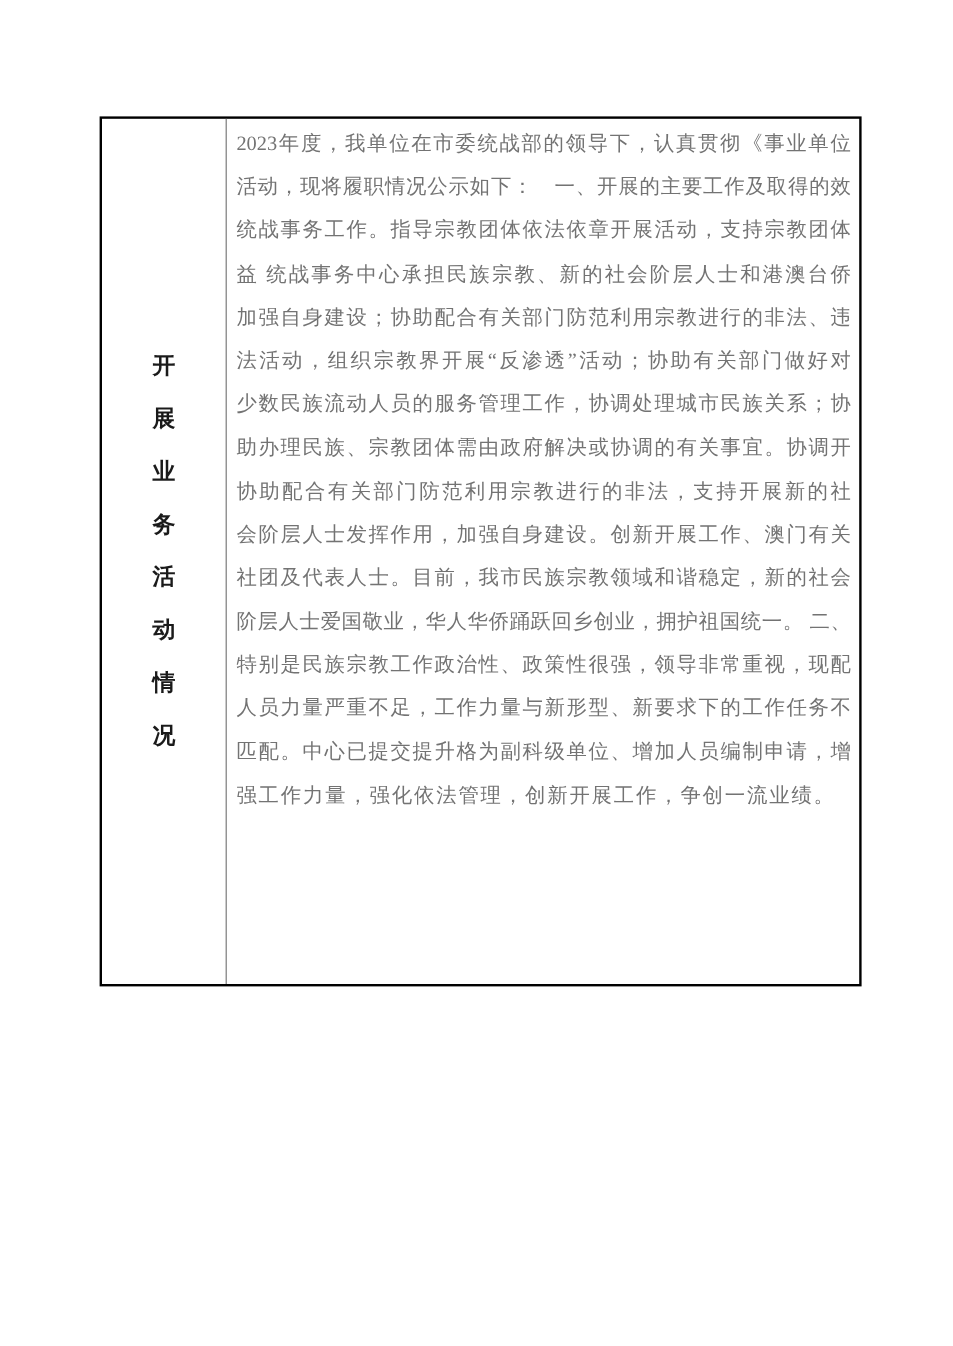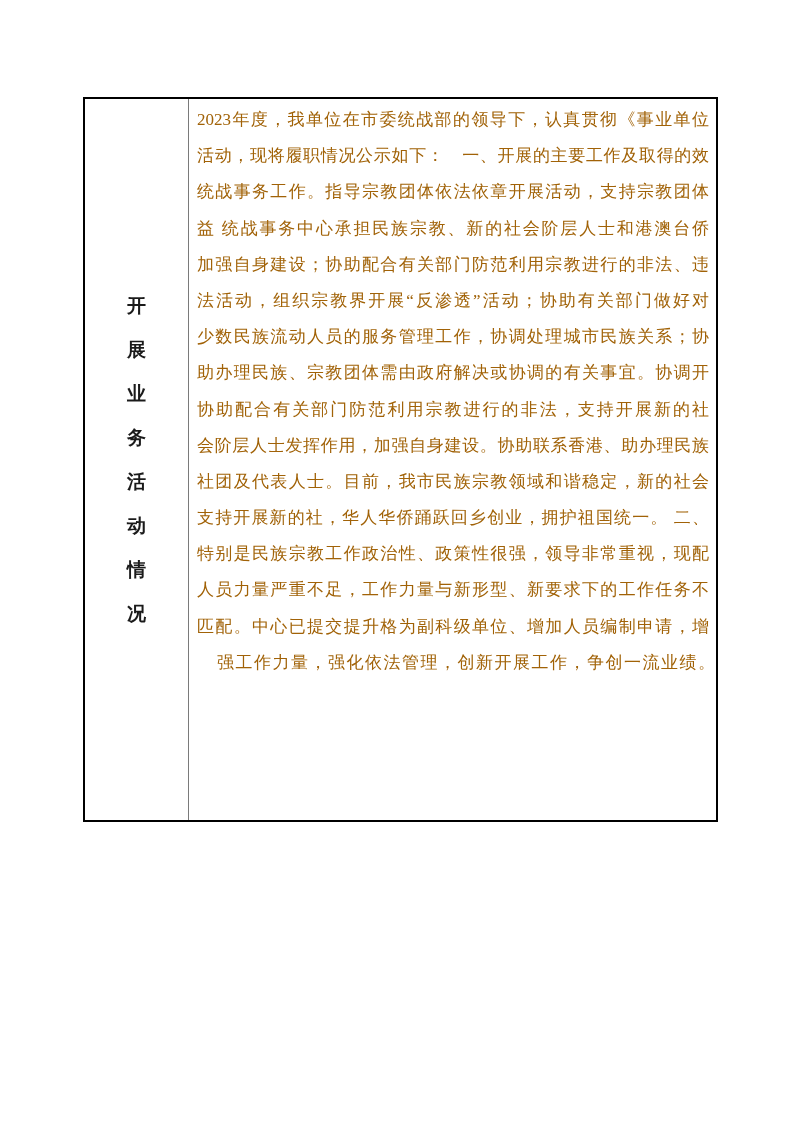--- a/index.html
+++ b/index.html
@@ -40,37 +40,36 @@
   .vchar {
     font-size: 19px;
     line-height: 19px;
     font-weight: bold;
     color: #1a1a1a;
     letter-spacing: 0;
   }
   .cell-right {
     flex: 1 1 auto;
     padding: 3px 7px 12px 8px;
-    color: #a16207;
+    color: #737373;
     overflow: hidden;
   }
   .tline {
     font-size: 17px;
     line-height: 36.2px;
     height: 36.2px;
     white-space: nowrap;
     text-align: justify;
     text-align-last: justify;
     text-justify: inter-character;
     overflow: hidden;
   }
   .tline.last {
     text-align-last: left;
     letter-spacing: 1.5px;
-    margin-left: 20px;
   }
 </style>
 </head>
 <body>
 
 <div class="page">
   <div class="doc-table">
     <div class="cell-left">
       <div class="vtitle" aria-label="开展业务活动情况">
           <div class="vchar">开</div>
@@ -87,23 +86,23 @@
       <div id="lines-box">
           <div class="tline">2023年度，我单位在市委统战部的领导下，认真贯彻《事业单位</div>
           <div class="tline">活动，现将履职情况公示如下：　一、开展的主要工作及取得的效</div>
           <div class="tline">统战事务工作。指导宗教团体依法依章开展活动，支持宗教团体</div>
           <div class="tline">益 统战事务中心承担民族宗教、新的社会阶层人士和港澳台侨</div>
           <div class="tline">加强自身建设；协助配合有关部门防范利用宗教进行的非法、违</div>
           <div class="tline">法活动，组织宗教界开展“反渗透”活动；协助有关部门做好对</div>
           <div class="tline">少数民族流动人员的服务管理工作，协调处理城市民族关系；协</div>
           <div class="tline">助办理民族、宗教团体需由政府解决或协调的有关事宜。协调开</div>
           <div class="tline">协助配合有关部门防范利用宗教进行的非法，支持开展新的社</div>
-          <div class="tline">会阶层人士发挥作用，加强自身建设。协助联系香港、助办理民族</div>
+          <div class="tline">会阶层人士发挥作用，加强自身建设。创新开展工作、澳门有关</div>
           <div class="tline">社团及代表人士。目前，我市民族宗教领域和谐稳定，新的社会</div>
-          <div class="tline">支持开展新的社，华人华侨踊跃回乡创业，拥护祖国统一。 二、</div>
+          <div class="tline">阶层人士爱国敬业，华人华侨踊跃回乡创业，拥护祖国统一。 二、</div>
           <div class="tline">特别是民族宗教工作政治性、政策性很强，领导非常重视，现配</div>
           <div class="tline">人员力量严重不足，工作力量与新形型、新要求下的工作任务不</div>
           <div class="tline">匹配。中心已提交提升格为副科级单位、增加人员编制申请，增</div>
           <div class="tline last">强工作力量，强化依法管理，创新开展工作，争创一流业绩。</div>
         </div>
     </div>
   </div>
 </div>
 
 </body></html>

